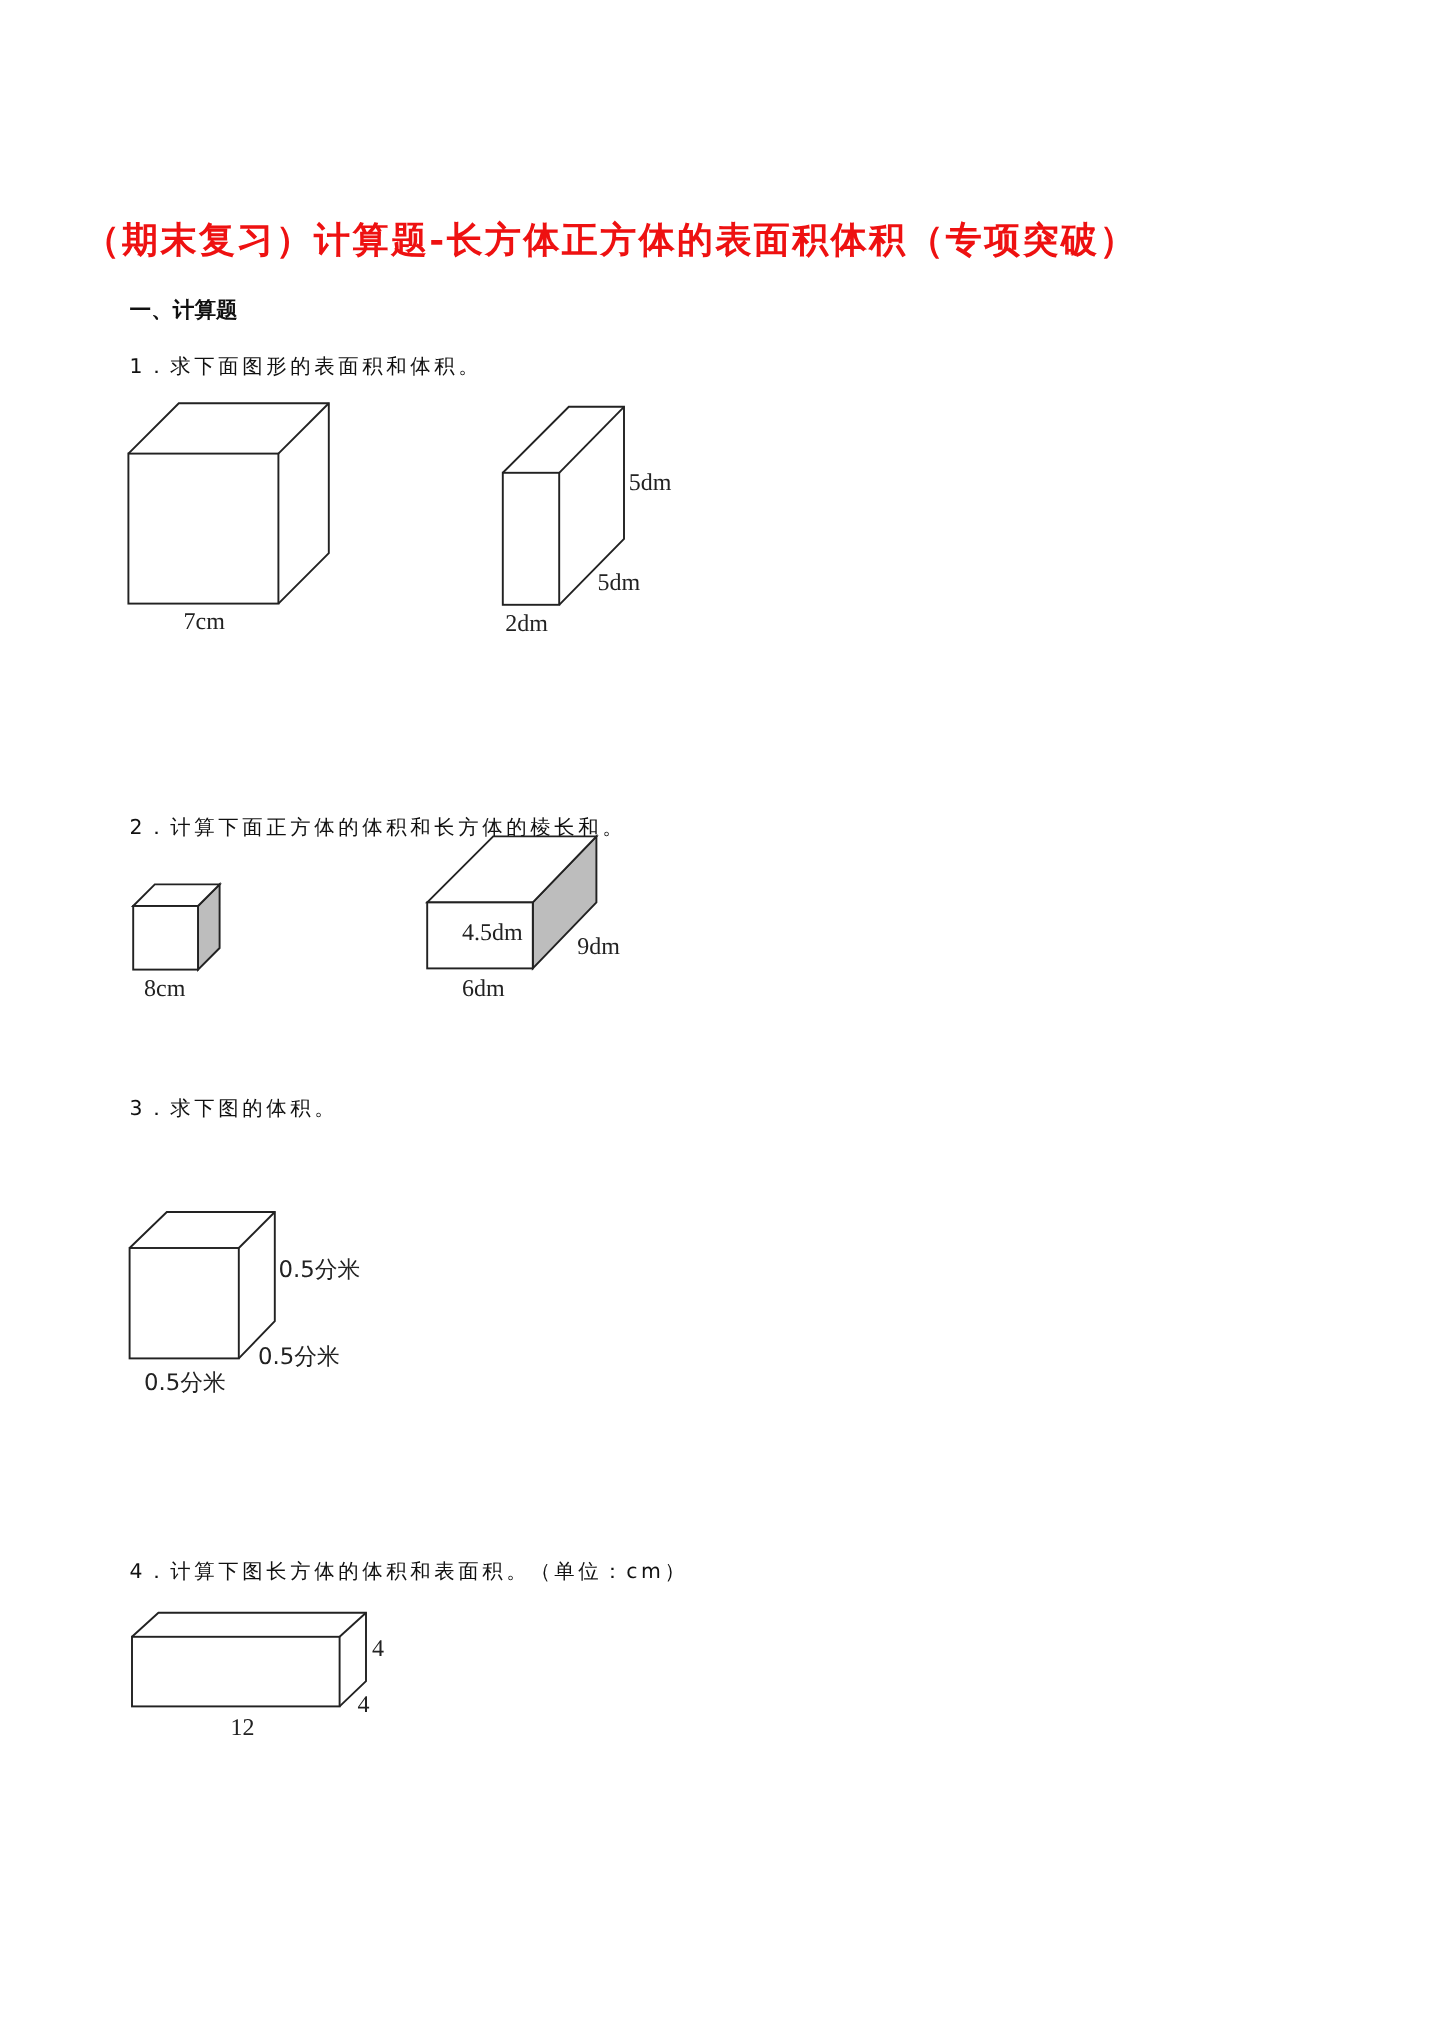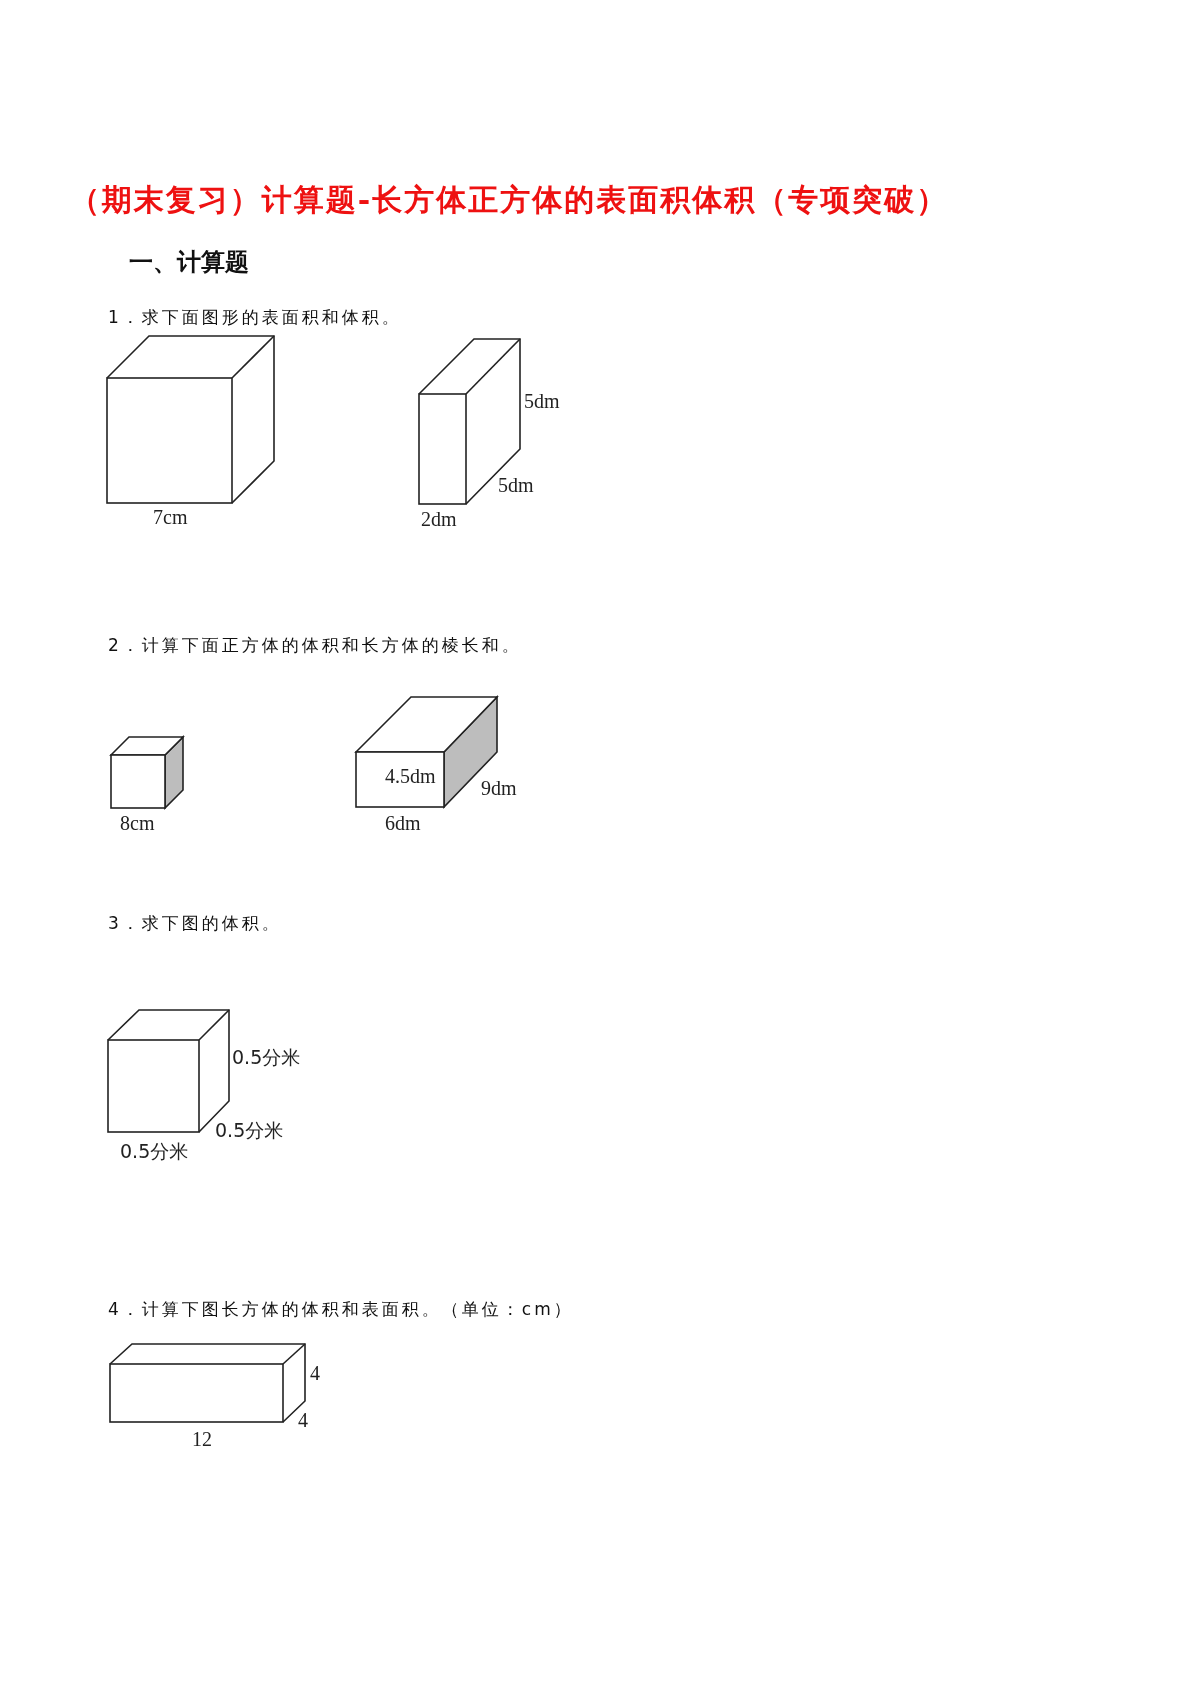--- a/index.html
+++ b/index.html
@@ -2,54 +2,54 @@
 <html><head>
   <meta charset="utf-8">
   <style>
     html, body { margin: 0; padding: 0; background: #ffffff; }
     body { width: 1191px; height: 1684px; position: relative; overflow: hidden;
       font-family: "DejaVu Sans", "Liberation Sans", sans-serif; color: #111; }
     .abs { position: absolute; }
     .title { left: 0; width: 1018px; top: 180px; text-align: center; color: #ee1111;
       font-size: 30px; font-weight: bold; letter-spacing: 2px;
       font-family: "DejaVu Serif", "Liberation Serif", serif; }
-    .section { left: 108px; top: 246px; font-size: 24px; font-weight: bold; margin-left: 21px; }
+    .section { left: 108px; top: 246px; font-size: 18px; font-weight: bold; }
     .q { left: 108px; font-size: 17px; letter-spacing: 3px; }
     svg.fig { position: absolute; overflow: visible; }
     svg.fig text { font-family: "Liberation Serif", "DejaVu Serif", serif; fill: #222; }
     svg.fig text.cjk { font-family: "DejaVu Sans", "Liberation Sans", sans-serif; }
   </style>
 </head>
 <body>
 
 <div class="abs title">（期末复习）计算题-长方体正方体的表面积体积（专项突破）</div>
 <div class="abs section">一、计算题</div>
 
-<div class="abs q" style="top:306px;">
+<div class="abs q" style="top:294px;">
   <span>1．</span><span>求下面图形的表面积和体积。</span>
 </div>
 <svg class="fig" style="left:0;top:0;" width="1191" height="1684">
   <g stroke="#222" stroke-width="1.6" fill="none">
     <rect x="107" y="378" width="125" height="125"></rect>
     <polyline points="107,378 149,336 274,336 274,461 232,503"></polyline>
     <line x1="232" y1="378" x2="274" y2="336"></line>
   </g>
   <text x="153" y="524" font-size="20">7cm</text>
 
   <g stroke="#222" stroke-width="1.6" fill="none">
     <rect x="419" y="394" width="47" height="110"></rect>
     <polyline points="419,394 474,339 520,339 520,449 466,504"></polyline>
     <line x1="466" y1="394" x2="520" y2="339"></line>
   </g>
   <text x="524" y="408" font-size="20">5dm</text>
   <text x="498" y="492" font-size="20">5dm</text>
   <text x="421" y="526" font-size="20">2dm</text>
 </svg>
 
-<div class="abs q" style="top:634px;">
+<div class="abs q" style="top:678px;">
   <span>2．</span><span>计算下面正方体的体积和长方体的棱长和。</span>
 </div>
 <svg class="fig" style="left:0;top:0;" width="1191" height="1684">
   <g stroke="#222" stroke-width="1.6">
     <polygon points="165,755 183,737 183,790 165,808" fill="#bdbdbd"></polygon>
     <polygon points="111,755 129,737 183,737 165,755" fill="#ffffff"></polygon>
     <rect x="111" y="755" width="54" height="53" fill="#ffffff"></rect>
   </g>
   <text x="120" y="830" font-size="20">8cm</text>
 

